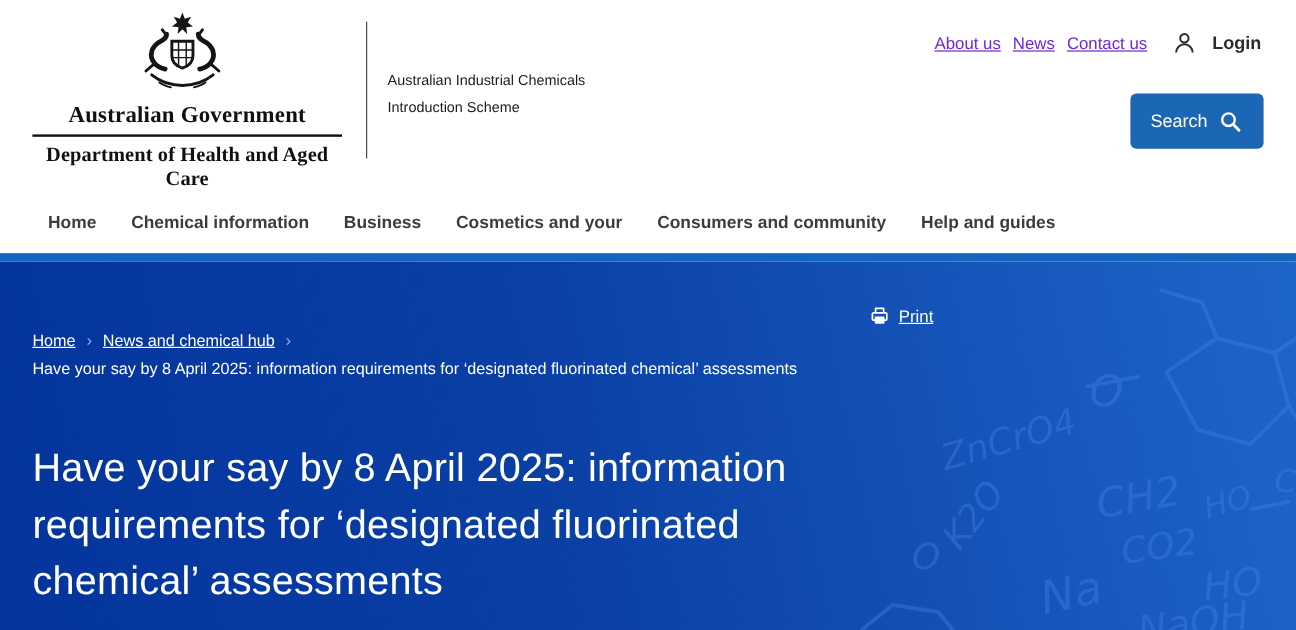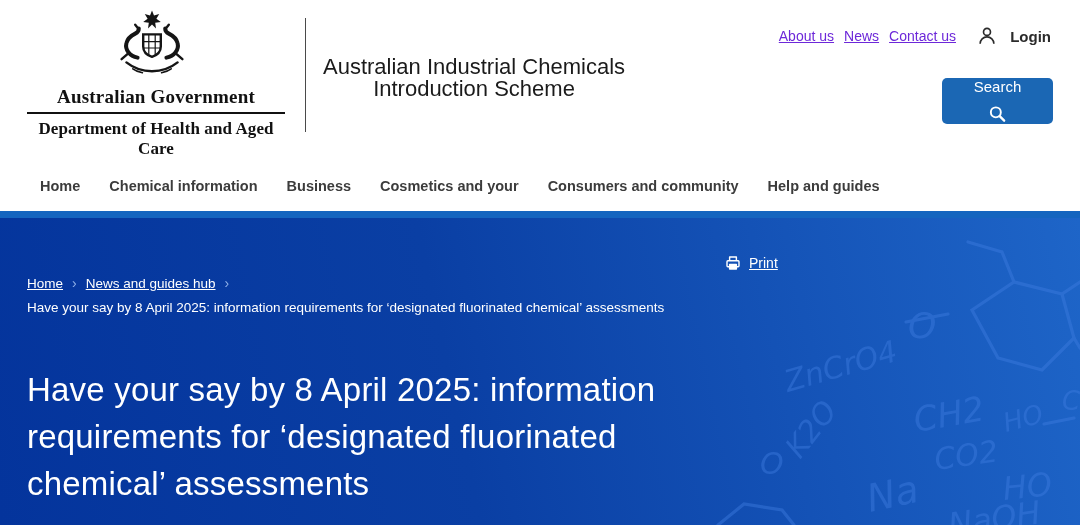--- a/index.html
+++ b/index.html
@@ -10,32 +10,32 @@
   .header { position:relative; height:160px; background:#fff; }
 
   .crest { position:absolute; left:102px; top:8px; width:100px; height:80px; }
 
   .gov-block { position:absolute; left:27px; top:86px; width:258px; text-align:center; color:#111; }
   .gov-line1 { font-family:"Liberation Serif", serif; font-weight:700; font-size:19px; letter-spacing:.2px; }
   .gov-rule  { border:none; border-top:2px solid #111; margin:4px 0 5px 0; }
   .gov-line2 { font-family:"Liberation Serif", serif; font-weight:700; font-size:17px; letter-spacing:.1px; }
 
   .site-divider { position:absolute; left:305px; top:18px; width:1px; height:114px; background:#4a4a4a; }
-  .site-title { position:absolute; left:323px; top:56px; font-size:22px; line-height:22px; color:#1b1b1b;text-align:center; }
+  .site-title { position:absolute; left:323px; top:56px; font-size:12px; line-height:22px; color:#1b1b1b; }
 
   .top-links { position:absolute; top:28px; right:124px; display:flex; gap:10px; font-size:14px; }
   .top-links a { color:#6d28d9; text-decoration:underline; cursor:pointer; }
 
   .login { position:absolute; top:25px; right:29px; display:flex; align-items:center; gap:12px; }
   .login-label { font-size:15px; font-weight:700; color:#2b2b2b; }
 
   .search-btn { position:absolute; top:78px; right:27px; width:111px; height:46px;
     background:#1b67b4; border:none; border-radius:5px; color:#fff; font-size:15px;
     display:flex; align-items:center; justify-content:center; gap:9px; cursor:pointer;
-    font-family:"Liberation Sans", sans-serif;flex-direction:column; }
+    font-family:"Liberation Sans", sans-serif; }
 
   
   .nav { height:51px; background:#fff; display:flex; align-items:center; padding-left:40px; gap:29px; }
   .nav-item { font-size:14.5px; font-weight:700; color:#3c3c3c; cursor:pointer; white-space:nowrap; }
 
   .strip { height:7px; background:#1565bf; }
 
   
   .hero { position:relative; height:307px; overflow:hidden; color:#fff;
     background:linear-gradient(78deg, #04349c 0%, #0a3fa4 42%, #1e65c8 100%); }
@@ -157,18 +157,18 @@
       <g fill="none" stroke="#fff" stroke-width="1.9" stroke-linejoin="round">
         <path d="M7.5 9V4h9v5"></path>
         <rect x="4" y="9" width="16" height="8" rx="1.2"></rect>
         <path d="M7.5 14h9v6h-9z" fill="#fff" stroke="#fff"></path>
       </g>
     </svg>
     <span class="print-label">Print</span>
   </div>
 
   <div class="breadcrumb">
-    <a>Home</a><span class="crumb-sep">›</span><a>News and guides hub</a><span class="crumb-sep">›</span>
+    <a>Home</a><span class="crumb-sep">›</span><a>News and chemical hub</a><span class="crumb-sep">›</span>
     <span class="crumb-current">Have your say by 8 April 2025: information requirements for ‘designated fluorinated chemical’ assessments</span>
   </div>
 
   <h1 class="hero-title">Have your say by 8 April 2025: information requirements for ‘designated fluorinated chemical’ assessments</h1>
 </section>
 
 </body></html>

